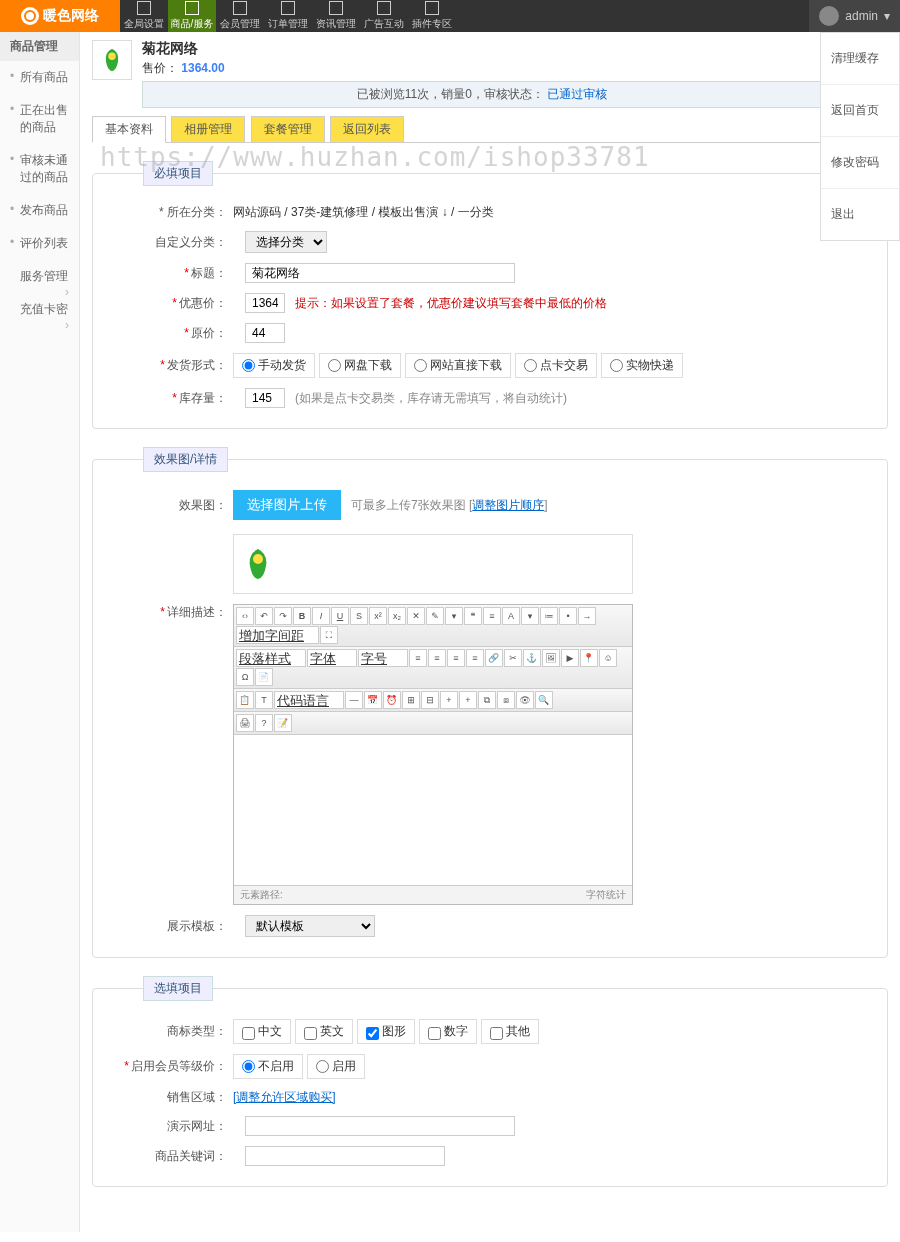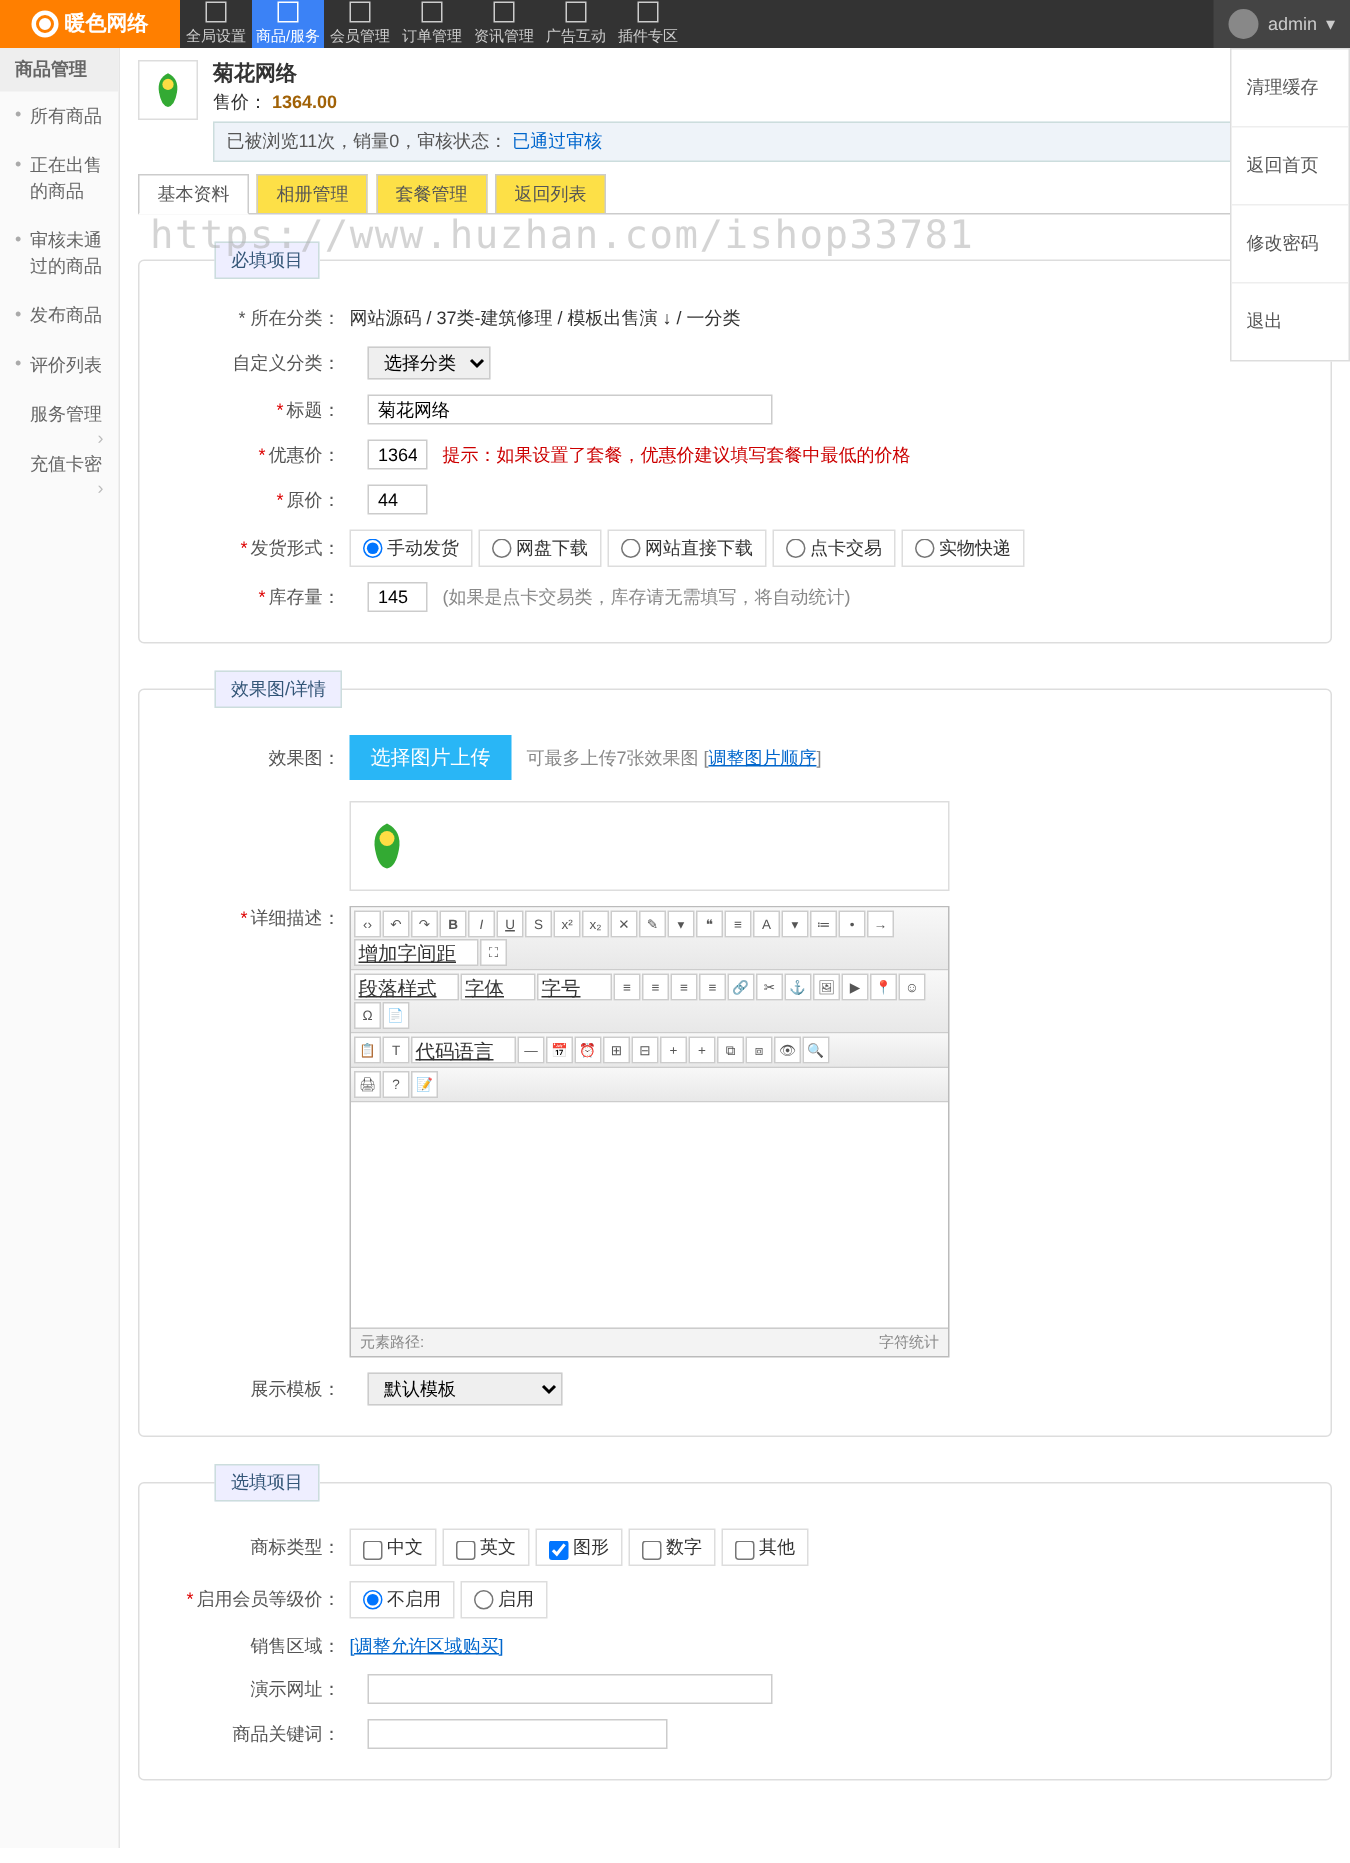--- a/index.html
+++ b/index.html
@@ -4,21 +4,21 @@
 <style>
 * { margin: 0; padding: 0; box-sizing: border-box; }
 body { font-family: "Microsoft YaHei", Arial, sans-serif; font-size: 12px; color: #333; background: #fff; }
 
 
 .topnav { height: 32px; background: #333; display: flex; align-items: stretch; }
 .logo { width: 120px; background: #ff7f00; color: #fff; display: flex; align-items: center; justify-content: center; font-weight: bold; font-size: 14px; }
 .logo-icon { width: 18px; height: 18px; border-radius: 50%; background: #fff; margin-right: 4px; position: relative; }
 .logo-icon::before { content: ""; position: absolute; inset: 3px; border: 2px solid #ff7f00; border-radius: 50%; }
 .nav-item { width: 48px; color: #ccc; display: flex; flex-direction: column; align-items: center; justify-content: center; font-size: 10px; cursor: pointer; }
-.nav-item.active { background: #3b82f6; color: #fff; }
+.nav-item.active { background: #4d7c0f; color: #fff; }
 .nav-icon { width: 14px; height: 14px; border: 1px solid currentColor; margin-bottom: 2px; }
 .user-area { margin-left: auto; display: flex; align-items: center; padding: 0 10px; color: #ccc; background: #444; cursor: pointer; position: relative; }
 .avatar { width: 20px; height: 20px; border-radius: 50%; background: #888; margin-right: 6px; }
 .chev { margin-left: 6px; }
 .user-menu { position: absolute; right: 0; top: 32px; background: #fff; border: 1px solid #ddd; width: 80px; z-index: 100; }
 .user-menu div { padding: 17px 10px; color: #555; border-bottom: 1px solid #eee; cursor: pointer; }
 .user-menu div:last-child { border-bottom: none; }
 
 
 .wrap { display: flex; }
@@ -30,22 +30,22 @@
 .side-item .arrow { float: right; color: #bbb; }
 
 .main { flex: 1; padding: 8px 12px 20px 12px; position: relative; }
 
 
 .phead { display: flex; align-items: flex-start; gap: 10px; }
 .pimg { width: 40px; height: 40px; border: 1px solid #ddd; display: flex; align-items: center; justify-content: center; }
 .pimg svg { width: 30px; height: 30px; }
 .ptitle { font-weight: bold; font-size: 14px; }
 .pprice { margin-top: 2px; }
-.pprice .v { color: #a16207; font-weight: bold; }
-.pmeta { background: #eef3f9; border: 1px solid #cdd; padding: 4px 8px; color: #555; margin-top: 4px; width: 680px; }
+.pprice .v { color: #3b82f6; font-weight: bold; }
+.pmeta { background: #eef3f9; border: 1px solid #cdd; padding: 4px 8px; color: #555; margin-top: 4px; width: 680px; text-align: center; }
 .pmeta a { color: #06c; text-decoration: none; }
 
 
 .tabs { margin-top: 8px; border-bottom: 1px solid #ccc; }
 .tab { display: inline-block; padding: 4px 12px; background: #fde047; border: 1px solid #ccc; border-bottom: none; margin-right: 2px; color: #555; cursor: pointer; }
 .tab.active { background: #fff; border-bottom: 1px solid #fff; margin-bottom: -1px; }
 
 
 fieldset { border: 1px solid #ddd; margin-top: 18px; padding: 18px 10px 10px 10px; border-radius: 4px; }
 legend { background: #eef; border: 1px solid #cdd; padding: 3px 10px; color: #357; margin-left: 40px; }

